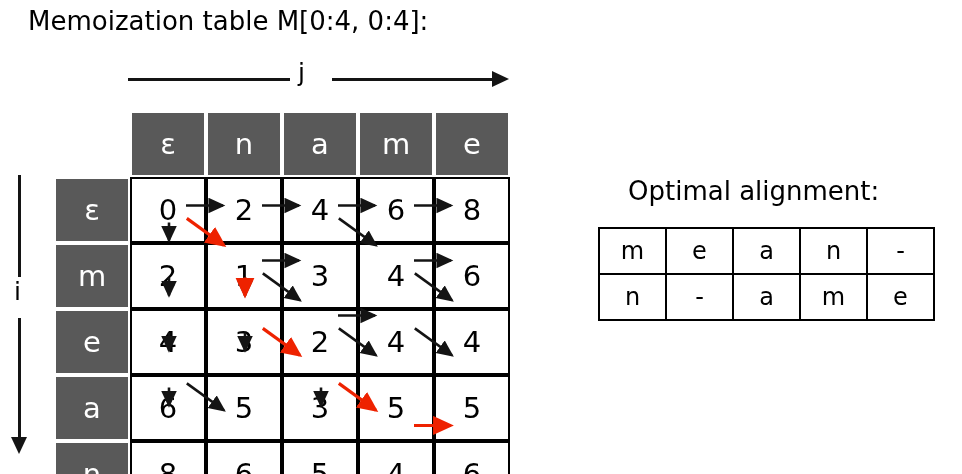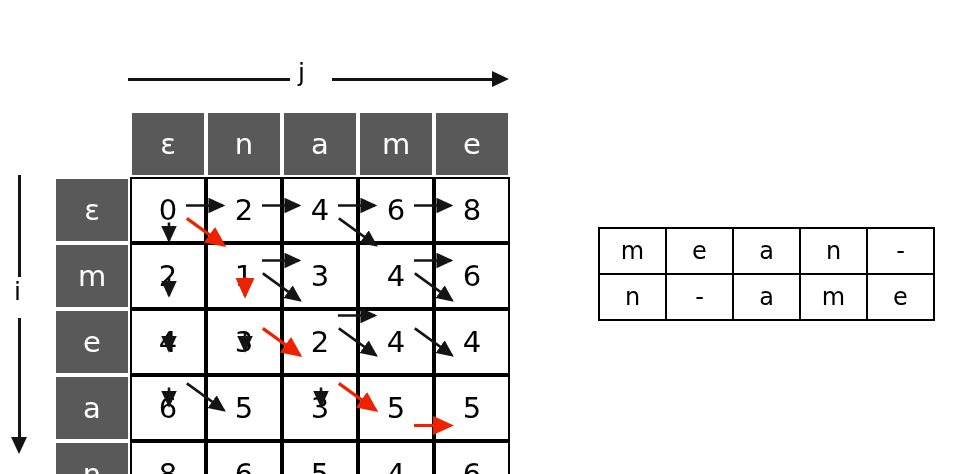--- a/index.html
+++ b/index.html
@@ -188,20 +188,21 @@
     font-size: 24px;
     color: #000;
     background: #fff;
   }
 </style>
 </head>
 <body>
 
 <div class="page">
 
+  <div id="title">Memoization table M[0:4, 0:4]:</div>
 
   <div id="j-axis">
     <div class="seg-left"></div>
     <div class="j-label">j</div>
     <div class="seg-right"></div>
     <div class="arrow-head"></div>
   </div>
 
   <div id="i-axis">
     <div class="seg-top"></div>
@@ -298,20 +299,21 @@
       </g>
     <g id="red-arrows">
         <line x1="186.82256727022812" y1="218.39791052450718" x2="223.93696595336678" y2="245.25701483467333" stroke="#ee2200" stroke-width="3.2" marker-end="url(#hr)"></line>
         <line x1="245" y1="277.5" x2="245" y2="295.5" stroke="#ee2200" stroke-width="3.2" marker-end="url(#hr)"></line>
         <line x1="262.8225672702281" y1="328.3979105245072" x2="299.9369659533668" y2="355.2570148346733" stroke="#ee2200" stroke-width="3.2" marker-end="url(#hr)"></line>
         <line x1="338.8225672702281" y1="383.3979105245072" x2="375.9369659533668" y2="410.2570148346733" stroke="#ee2200" stroke-width="3.2" marker-end="url(#hr)"></line>
         <line x1="414" y1="425.5" x2="451" y2="425.5" stroke="#ee2200" stroke-width="3.2" marker-end="url(#hr)"></line>
       </g>
   </svg>
 
+  <div id="align-title">Optimal alignment:</div>
   <div id="align-table">
     <table class="align-grid">
       <tbody id="align-body">
           <tr>
             <td>m</td>
             <td>e</td>
             <td>a</td>
             <td>n</td>
             <td>-</td>
           </tr>

